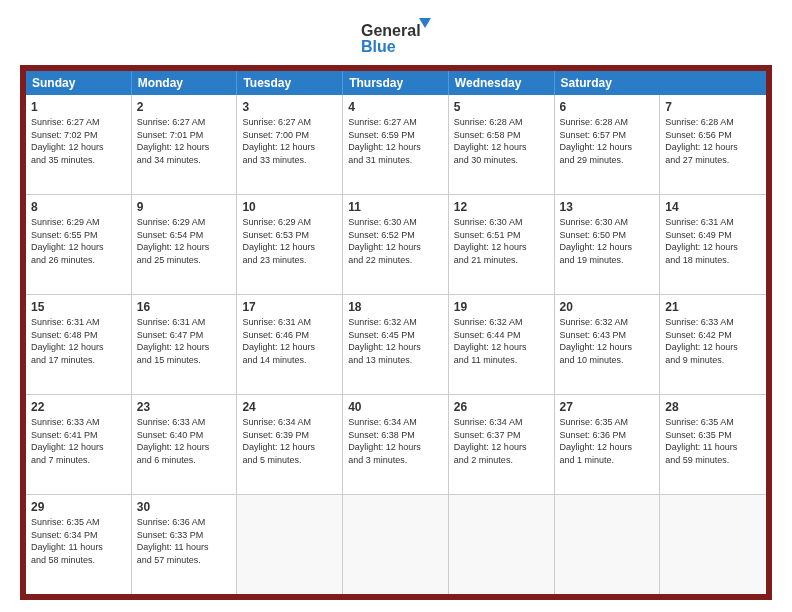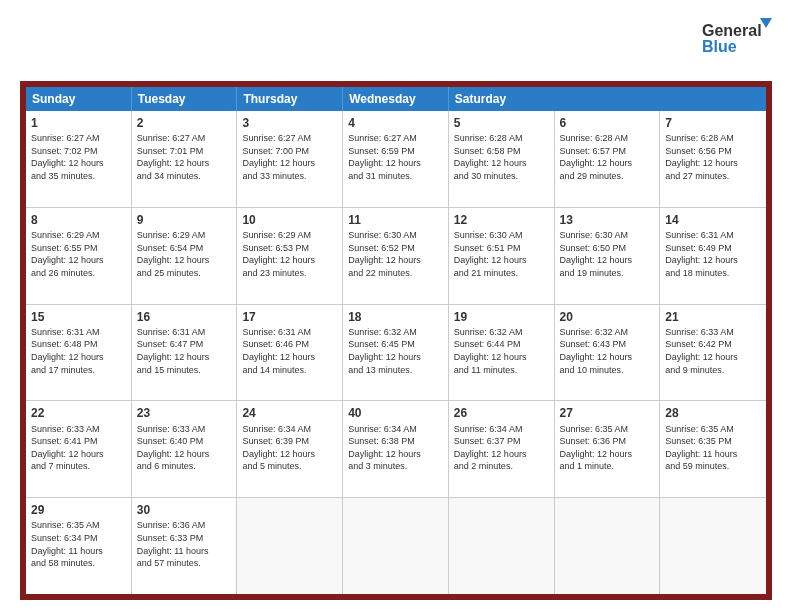--- a/index.html
+++ b/index.html
@@ -12,23 +12,23 @@
     }
     .page {
       width: 792px;
       height: 612px;
       padding: 18px 20px 12px 20px;
       display: flex;
       flex-direction: column;
     }
     .header {
       display: flex;
-      justify-content: flex-end;
+      justify-content: center;
       align-items: flex-start;
-      margin-bottom: 23px;
+      margin-bottom: 7px;
     }
     .logo {
       display: flex;
       align-items: center;
       gap: 4px;
     }
     .title-area {
       text-align: right;
     }
     .month-title {
@@ -110,20 +110,21 @@
       </div>
     <div class="title-area">
       <div class="month-title"></div>
       <div class="subtitle"></div>
     </div>
   </div>
 
   <div class="calendar">
     <div class="cal-header">
     <div class="cal-header-cell">Sunday</div>
+        <div class="cal-header-cell">Monday</div>
         <div class="cal-header-cell">Tuesday</div>
         <div class="cal-header-cell">Thursday</div>
         <div class="cal-header-cell">Wednesday</div>
         <div class="cal-header-cell">Saturday</div>
       </div>
     <div class="cal-body">
     <div class="cal-row">
           <div class="cal-cell">
             <span class="day-num">1</span>
             <div class="cal-cell-text" style="white-space: pre-line;">Sunrise: 6:27 AM

